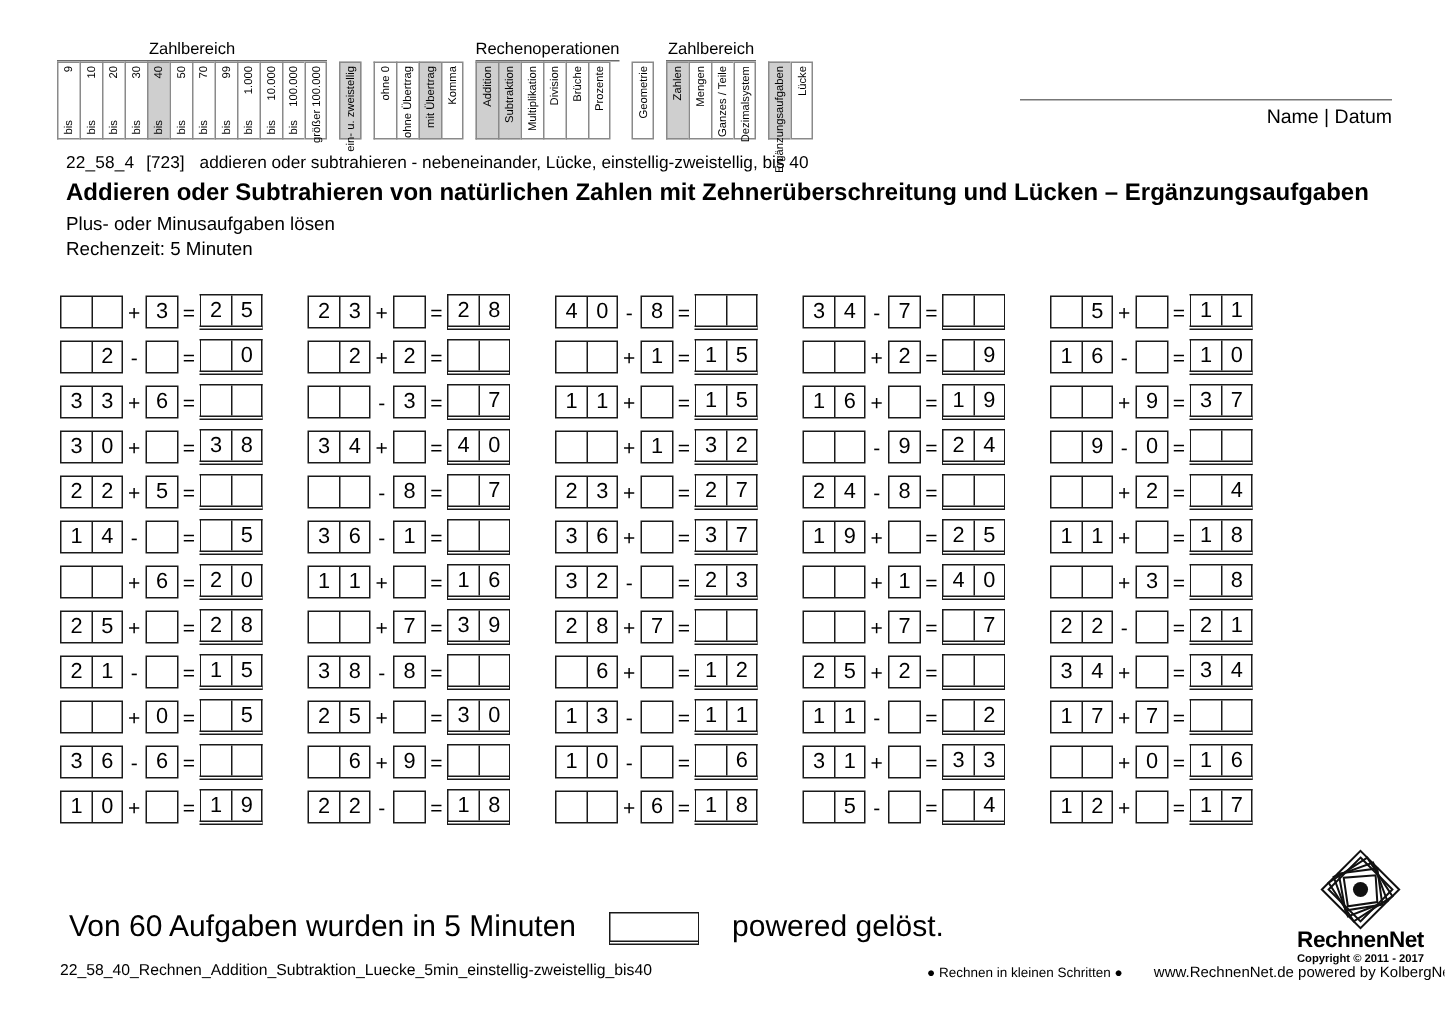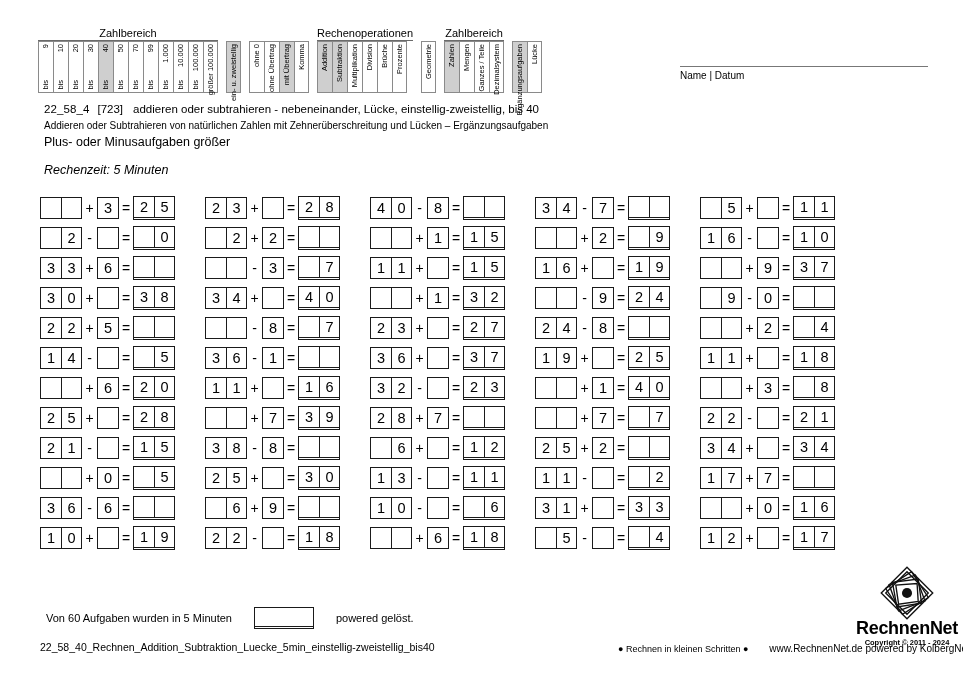--- a/index.html
+++ b/index.html
@@ -50,34 +50,34 @@
   .vtxt.bot { bottom: 2px; }
   .vtxt.full { top: 2px; }
   .gap { width: 8px; height: 52px; }
 
   
   #name-area {
     position: absolute; left: 680px; top: 66px; width: 248px;
   }
   #name-rule { border-bottom: 1px solid #777; width: 248px; }
   #name-label {
-    font-size: 10px; text-align: left; padding-top: 3px;
+    font-size: 13px; text-align: right; padding-top: 3px;
   }
 
   
   #title-block { position: absolute; left: 44px; top: 103px; }
   #subline { font-size: 11.5px; white-space: nowrap; }
   #subline .code { letter-spacing: 0.1px; }
   #subline .bracket { margin-left: 8px; }
   #subline .desc { margin-left: 10px; }
   #main-title {
-    font-size: 10px; font-weight: normal; margin-top: 5px; white-space: nowrap;
+    font-size: 16px; font-weight: bold; margin-top: 5px; white-space: nowrap;
   }
   #sub-title { font-size: 12.5px; margin-top: 4px; }
-  #time-line { font-size: 12.5px; margin-top: 14px; font-style: italic; }
+  #time-line { font-size: 12.5px; margin-top: 3px; }
 
   
   #grid {
     position: absolute; left: 40px; top: 193px;
     display: grid;
     grid-template-columns: repeat(5, 165px);
     grid-auto-rows: 30px;
   }
   .ex {
     display: flex; align-items: center;
@@ -100,42 +100,42 @@
   .bx.res { border-bottom: 3px double #1a1a1a; height: 24px; }
   .op {
     font-size: 14px; width: 15px; text-align: center; flex: 0 0 auto;
   }
   .eq { font-size: 14px; width: 14px; text-align: center; flex: 0 0 auto; }
 
   
   #result-line {
     position: absolute; left: 46px; top: 607px;
     display: flex; align-items: center;
-    font-size: 11px;
+    font-size: 20px;
   }
   #result-box {
     width: 60px; height: 22px;
     border: 1px solid #1a1a1a;
     border-bottom: 3px double #1a1a1a;
     margin: 0 22px;
   }
   #file-code {
     position: absolute; left: 40px; top: 641px;
     font-size: 10.5px;
     text-align: right;
   }
 
   
   #logo-wrap {
     position: absolute; left: 855px; top: 565px;
     text-align: center; width: 104px;
   }
   #logo-mark { width: 56px; height: 56px; margin: 0 auto; display: block; }
   #logo-text {
-    font-size: 18px; font-weight: bold; margin-top: -3px;
+    font-size: 15px; font-weight: bold; margin-top: -3px;
     letter-spacing: -0.3px;
   }
   #logo-copy { font-size: 7.5px; font-weight: bold; margin-top: -1px; }
 
   #footer-center {
     position: absolute; left: 618px; top: 643px;
     font-size: 10px; white-space: nowrap;
   }
   #footer-center .dot { font-size: 9px; text-align: center; }
   #footer-center .url { margin-left: 18px; }
@@ -291,21 +291,21 @@
 <div id="name-area">
   <div id="name-rule"></div>
   <div id="name-label">Name | Datum</div>
 </div>
 
 <div id="title-block">
   <div id="subline">
     <span class="code">22_58_4</span><span class="bracket">[723]</span><span class="desc">addieren oder subtrahieren - nebeneinander, Lücke, einstellig-zweistellig, bis 40</span>
   </div>
   <div id="main-title">Addieren oder Subtrahieren von natürlichen Zahlen mit Zehnerüberschreitung und Lücken – Ergänzungsaufgaben</div>
-  <div id="sub-title">Plus- oder Minusaufgaben größer</div>
+  <div id="sub-title">Plus- oder Minusaufgaben lösen</div>
   <div id="time-line">Rechenzeit: 5 Minuten</div>
 </div>
 
 <div id="grid">
     <div class="ex">
       <span class="bx">
         <span class="d"></span>
         <span class="d"></span>
       </span>
       <span class="op">+</span>
@@ -1218,19 +1218,19 @@
       <polygon points="50,4 96,50 50,96 4,50"></polygon>
       <polygon points="50,12 88,50 50,88 12,50"></polygon>
       <polygon points="58,12 88,58 42,88 12,42"></polygon>
       <polygon points="65,18 82,64 35,82 18,35"></polygon>
       <polygon points="70,25 76,68 32,75 24,31"></polygon>
       <polygon points="68,33 70,65 35,70 30,36"></polygon>
     </g>
     <circle cx="50" cy="50" r="9" fill="#111"></circle>
   </svg>
   <div id="logo-text">RechnenNet</div>
-  <div id="logo-copy">Copyright © 2011 - 2024</div>
+  <div id="logo-copy">Copyright © 2011 - 2017</div>
 </div>
 
 <div id="footer-center">
   <span class="dot">● Rechnen in kleinen Schritten ●</span>
   <span class="url">www.RechnenNet.de powered by KolbergNet</span>
 </div>
 
 </body></html>

